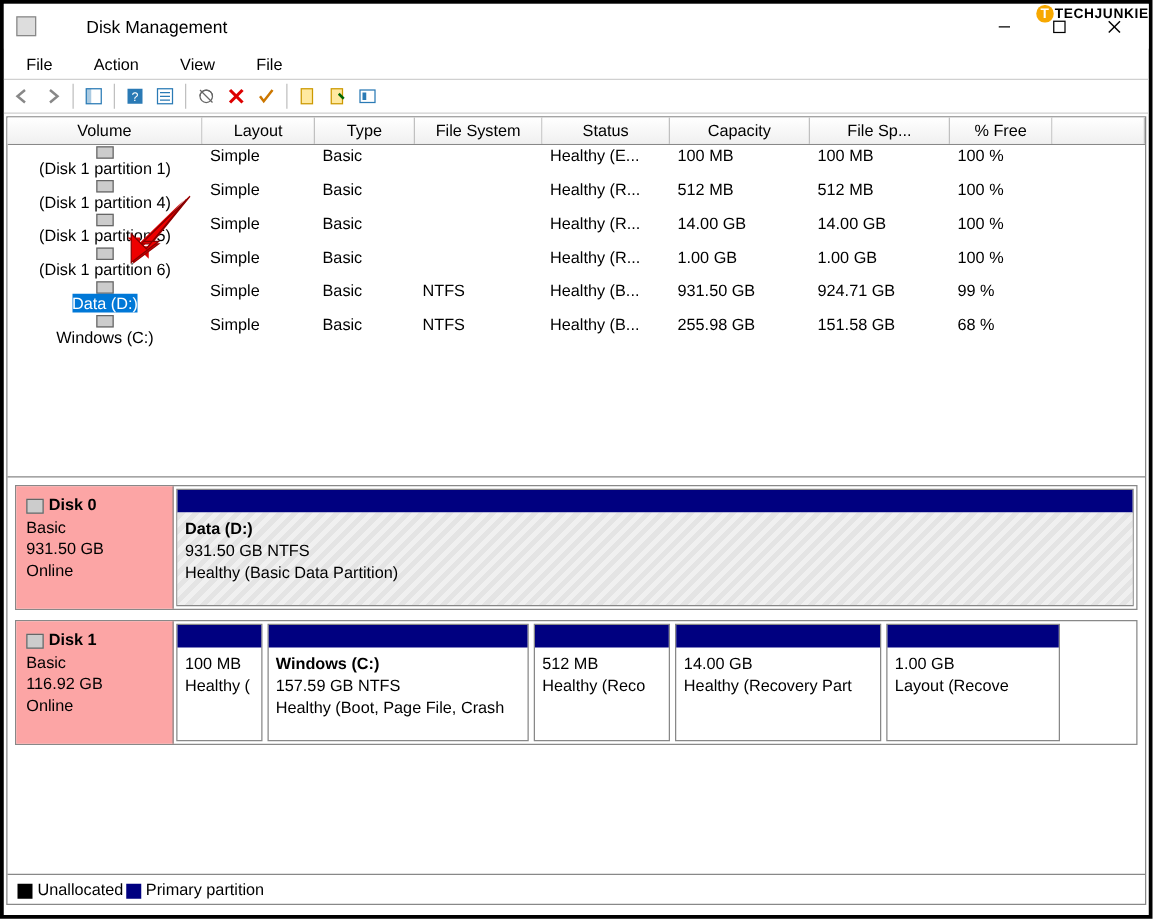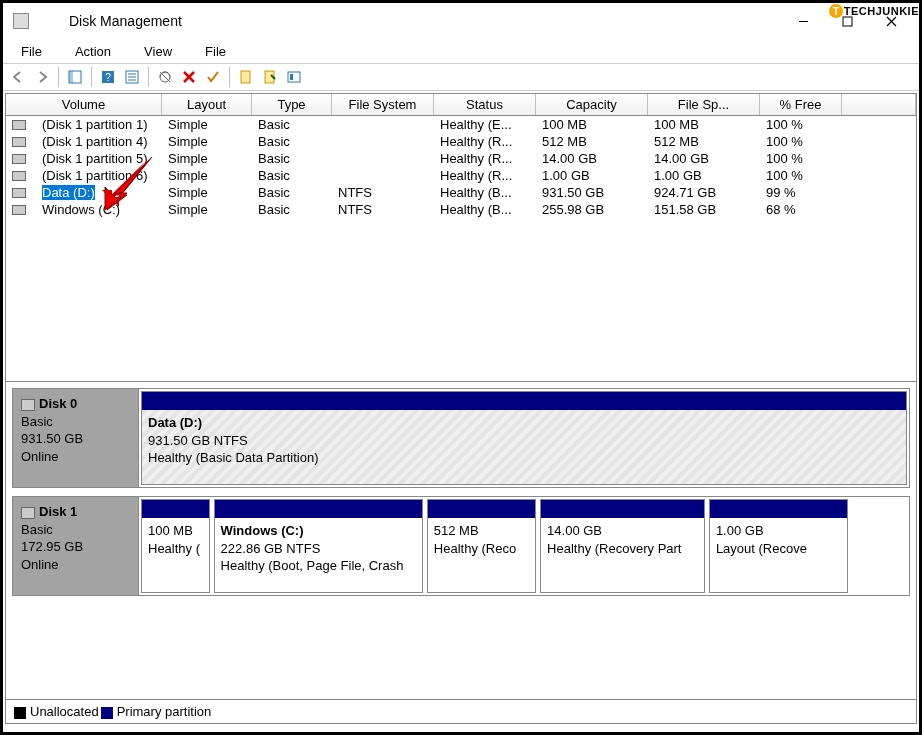--- a/index.html
+++ b/index.html
@@ -104,41 +104,41 @@
   display: grid;
   grid-template-columns: 156px 90px 80px 102px 102px 112px 112px 82px 1fr;
 }
 .volrow > div {
   padding: 1px 6px;
   white-space: nowrap;
   overflow: hidden;
   text-overflow: ellipsis;
   font-size: 13px;
 }
-.volrow .cell0 { display:flex; align-items:center; gap:16px; }
+.volrow .cell0 { display:flex; align-items:center; gap:0;flex-direction:column; }
 .vol-ic { width:14px; height:10px; background:#ccc; border:1px solid #666; display:inline-block; flex-shrink:0;}
 .volrow.selected .cell0 .seltext {
   background: #0078d7;
   color: #fff;
 }
 .graphpane {
   height: calc(100% - 288px - 24px);
   overflow: auto;
   padding: 6px;
 }
 .diskrow {
   display: flex;
   border: 1px solid #888;
   margin-bottom: 8px;
   min-height: 100px;
 }
 .diskinfo {
   width: 126px;
   padding: 6px 8px;
-  background: #a3a3a3;
+  background: #fca5a5;
   border-right: 1px solid #888;
   font-size: 13px;
   line-height: 1.35;
 }
 .diskinfo .dicon { width:14px; height:12px; background:#ccc; border:1px solid #666; display:inline-block; margin-right:4px; vertical-align:middle;}
 .diskparts {
   flex: 1;
   display: flex;
   position: relative;
 }
@@ -405,37 +405,37 @@
                 <div>931.50 GB NTFS</div>
                 <div>Healthy (Basic Data Partition)</div>
               </div>
             </div>
           </div>
         </div>
         <div class="diskrow">
           <div class="diskinfo">
             <div><span class="dicon"></span><b>Disk 1</b></div>
             <div>Basic</div>
-            <div>172.95 GB</div>
+            <div>116.92 GB</div>
             <div>Online</div>
           </div>
           <div class="diskparts">
             <div class="part" style="flex: 0.09 1 0%;">
               <div class="partbar"></div>
               <div class="partbody">
                 <div></div>
                 <div>100 MB</div>
                 <div>Healthy (</div>
               </div>
             </div>
             <div class="part" style="flex: 0.28 1 0%;">
               <div class="partbar"></div>
               <div class="partbody">
                 <div><b>Windows  (C:)</b></div>
-                <div>222.86 GB NTFS</div>
+                <div>157.59 GB NTFS</div>
                 <div>Healthy (Boot, Page File, Crash</div>
               </div>
             </div>
             <div class="part" style="flex: 0.145 1 0%;">
               <div class="partbar"></div>
               <div class="partbody">
                 <div></div>
                 <div>512 MB</div>
                 <div>Healthy (Reco</div>
               </div>

